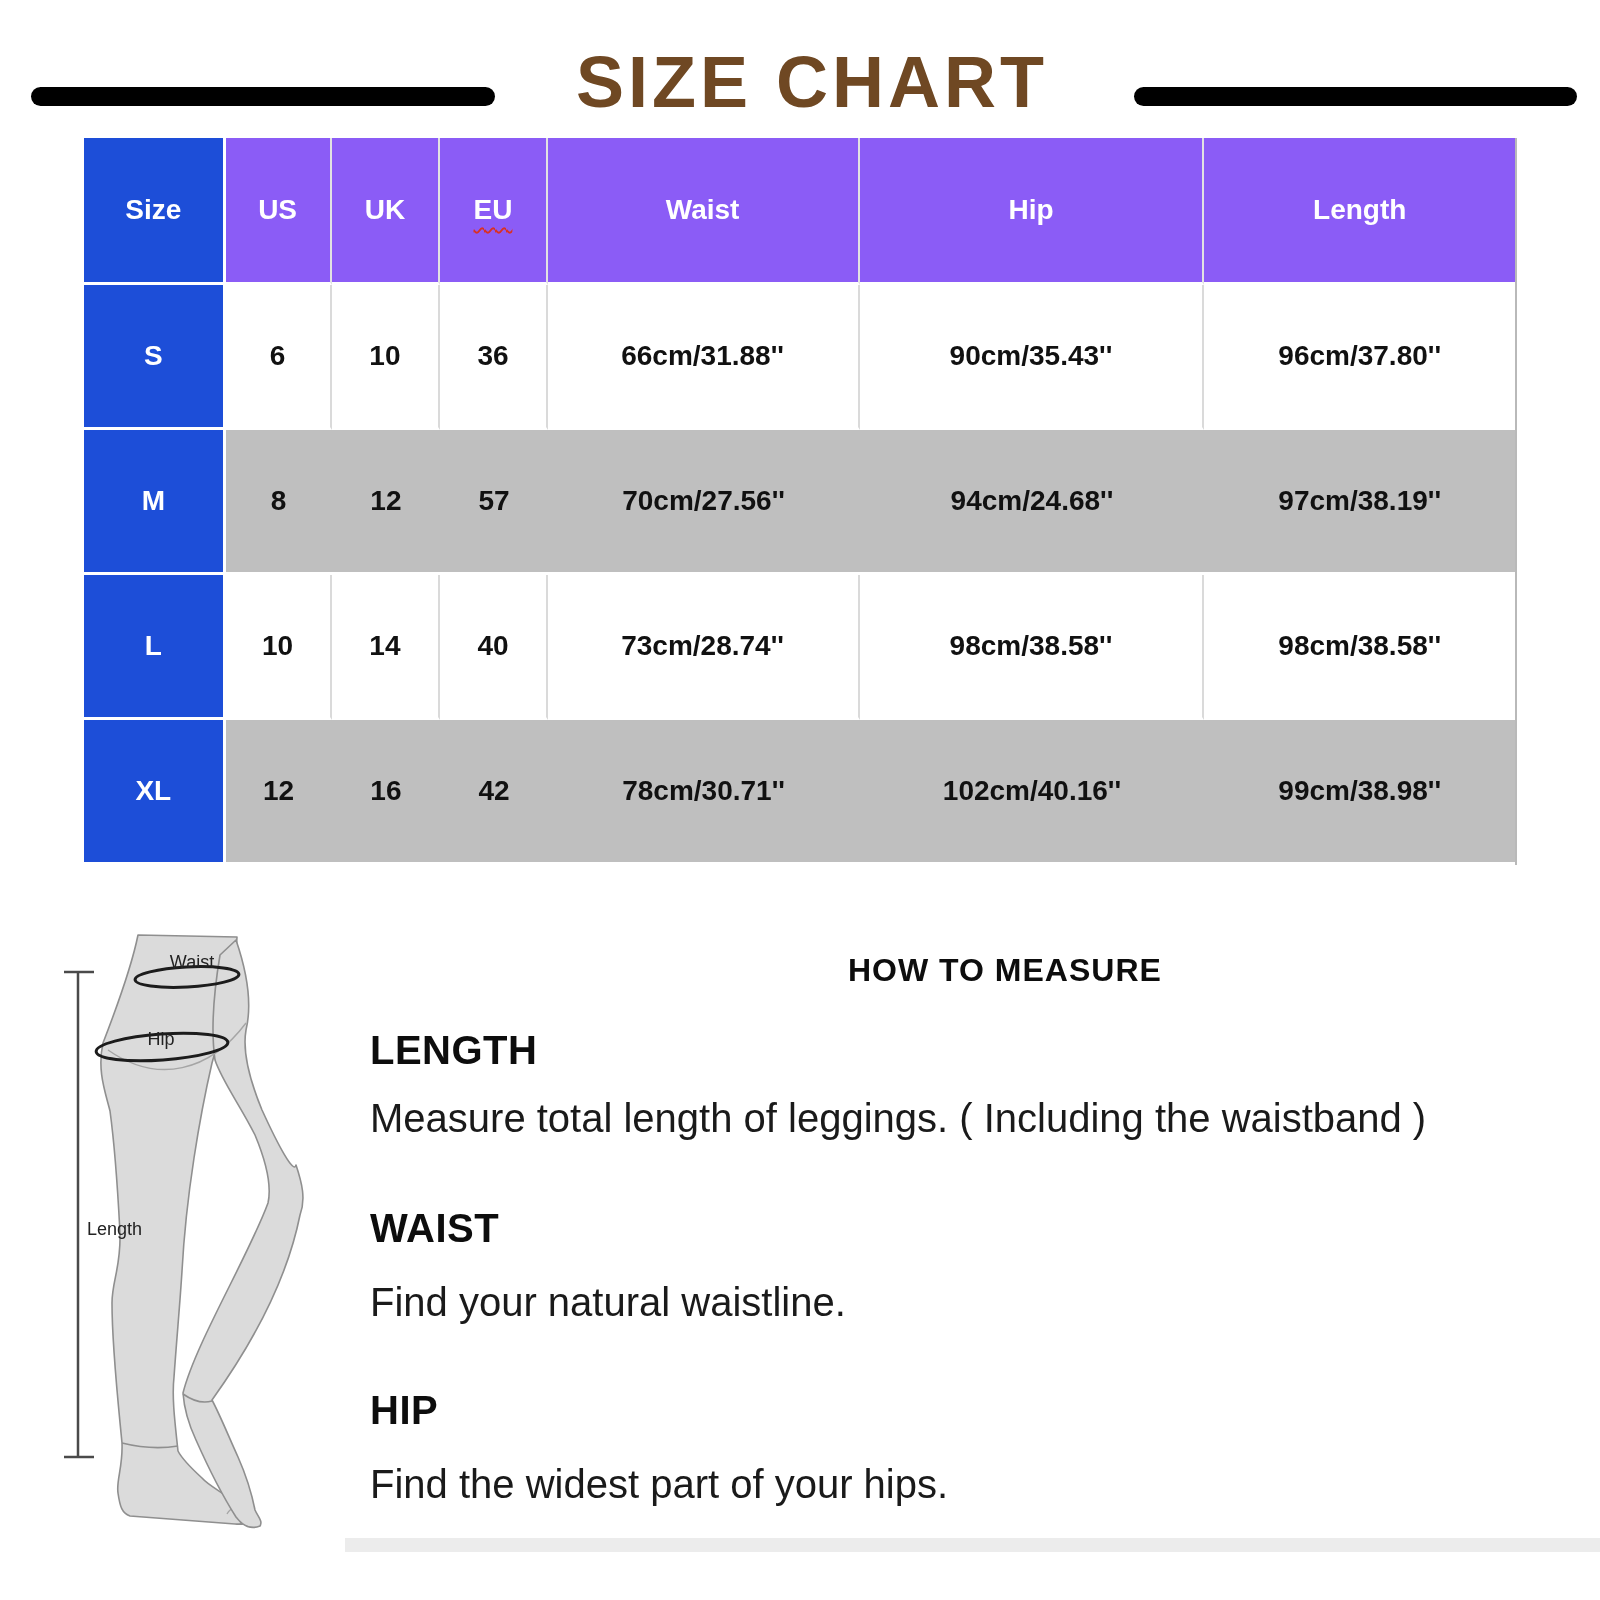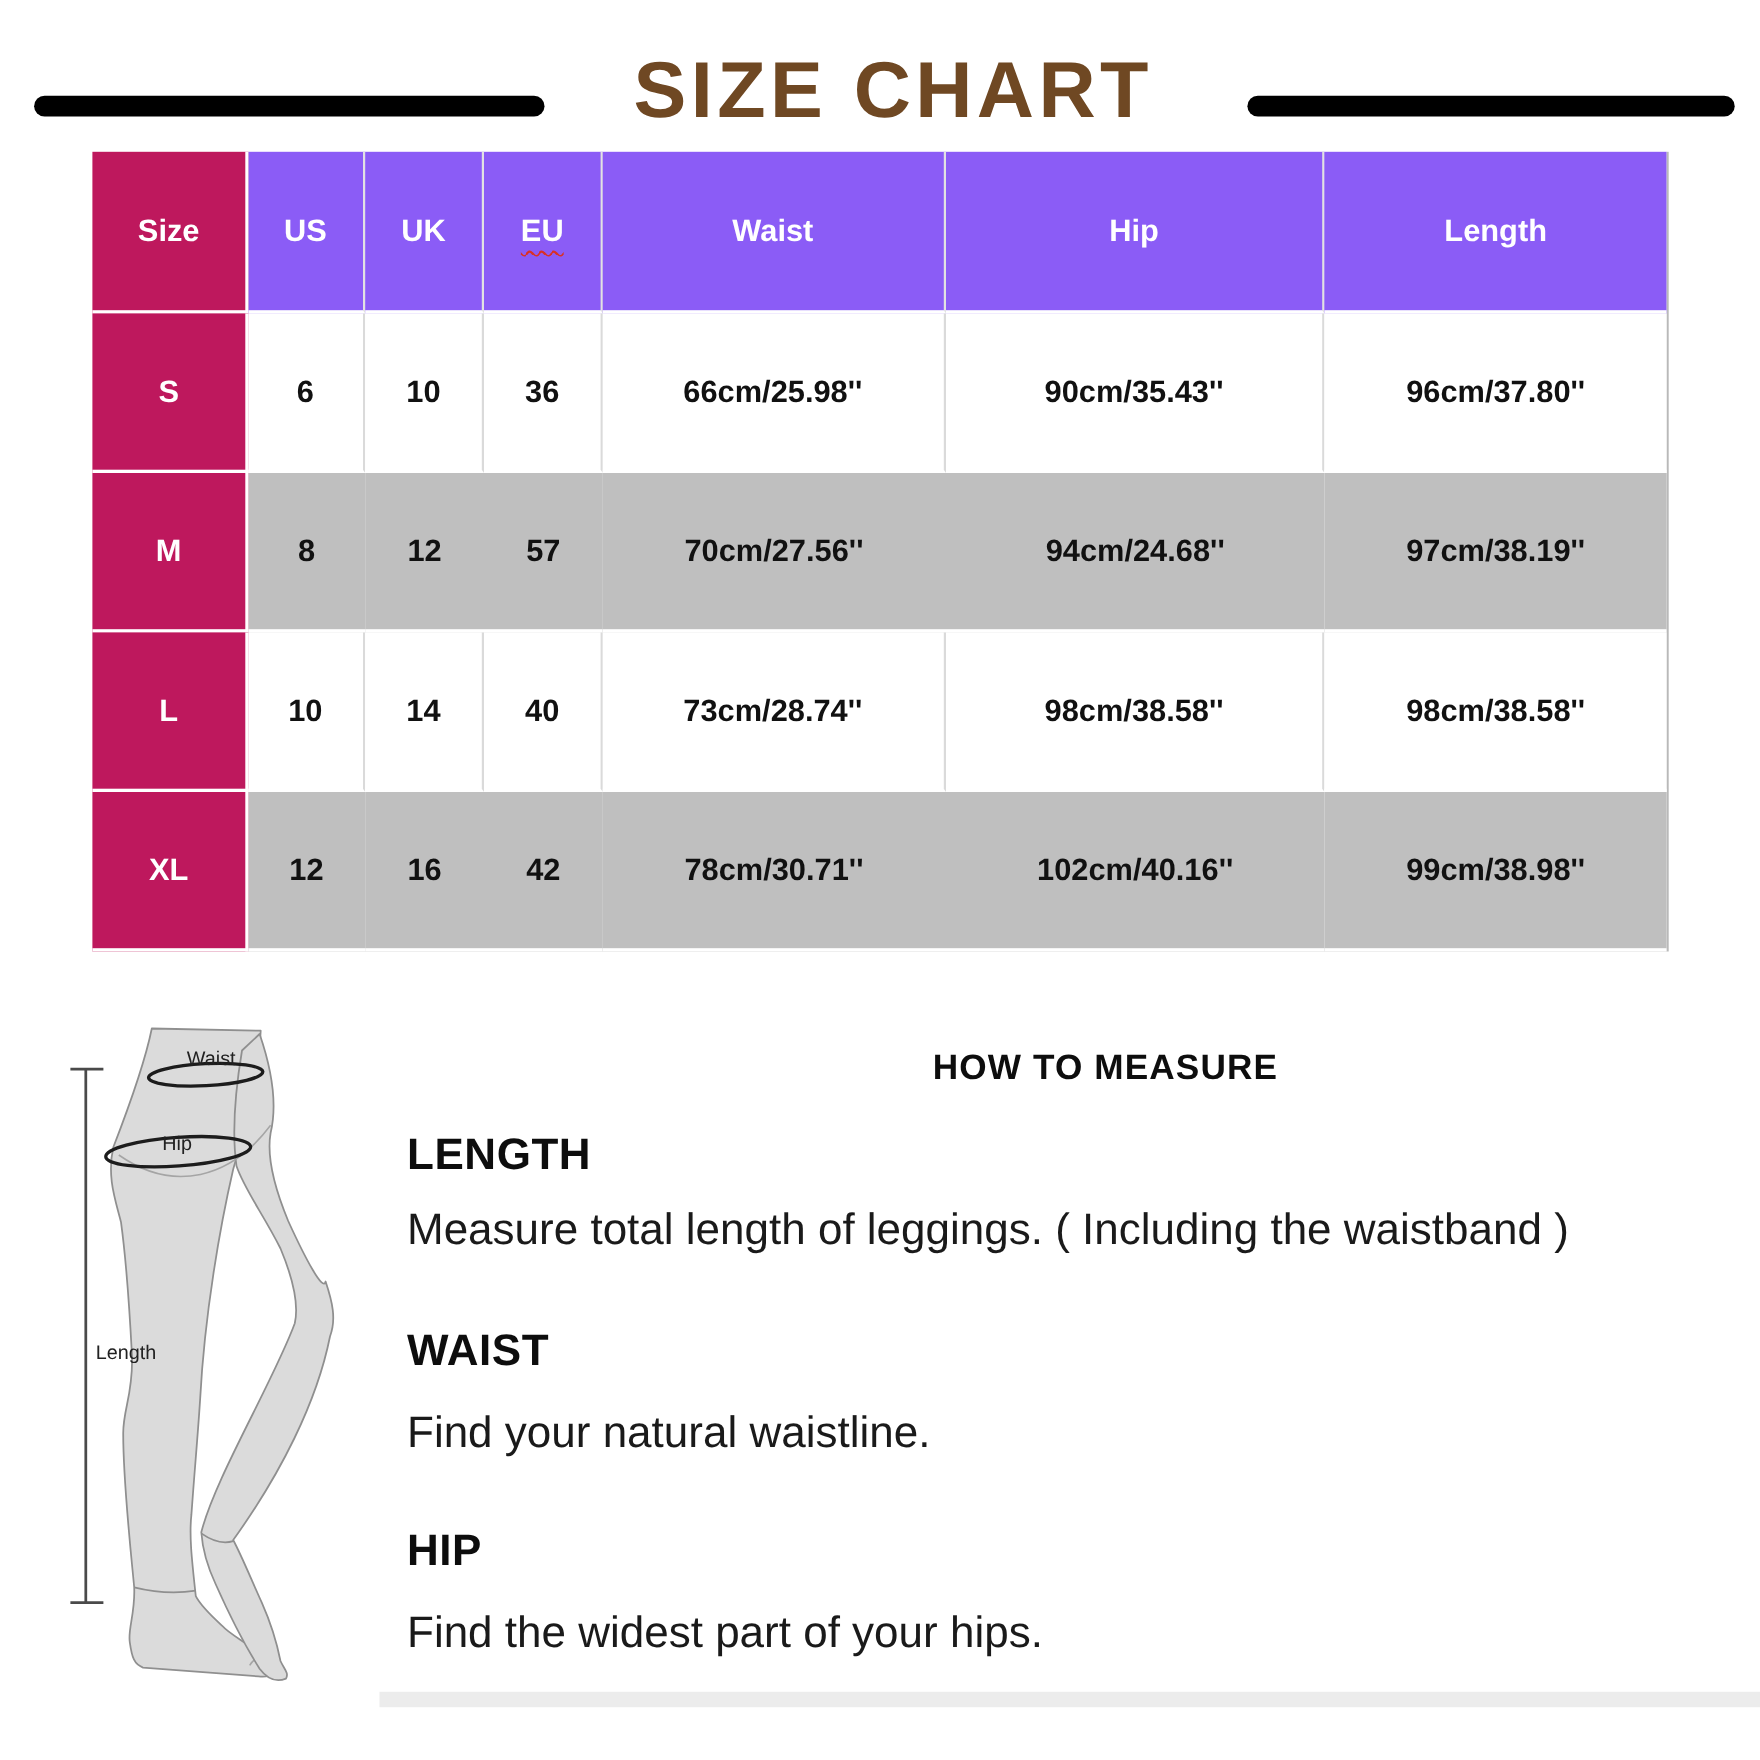--- a/index.html
+++ b/index.html
@@ -15,21 +15,21 @@
 
   
   .table-wrap{position:absolute;left:84px;top:138px;width:1431px;border-right:2px solid #b9b9b9;}
   table.size-chart{width:100%;border-collapse:separate;border-spacing:0;table-layout:fixed;}
   table.size-chart th,table.size-chart td{
       text-align:center;vertical-align:middle;font-weight:700;font-size:28px;
       padding:0;border-bottom:3px solid #ffffff;}
   tr.header-row{height:147px;}
   tbody tr{height:145px;}
   .hcell{background:#8b5cf6;color:#ffffff;border-right:2px solid #e2e2e2;}
-  th.size-col,td.size-col{background:#be185d;color:#ffffff;border-right:3px solid #ffffff;font-size:30px;}
+  th.size-col,td.size-col{background:#1d4ed8;color:#ffffff;border-right:3px solid #ffffff;font-size:30px;}
   tr.row-white td.val{background:#ffffff;color:#111;border-right:2px solid #dadada;}
   tr.row-white td.val:last-child{border-right:none;}
   tr.row-gray td.val{background:#bfbfbf;color:#111;border-right:none;}
   th.hcell:last-child{border-right:none;}
   .wavy{text-decoration:underline;text-decoration-style:wavy;text-decoration-color:#d93025;
         text-decoration-thickness:2px;text-underline-offset:8px;}
 
   
   .htm-heading{position:absolute;left:848px;top:952px;font-size:32px;font-weight:700;color:#0d0d0d;letter-spacing:1px;}
   .sec-heading{position:absolute;left:370px;font-size:40px;font-weight:700;color:#0d0d0d;letter-spacing:0.5px;}
@@ -82,21 +82,21 @@
           <th class="hcell">Hip</th>
           <th class="hcell">Length</th>
         </tr>
       </thead>
       <tbody>
         <tr class="row-white">
           <td class="size-col">S</td>
           <td class="val">6</td>
           <td class="val">10</td>
           <td class="val">36</td>
-          <td class="val">66cm/25.98''</td>
+          <td class="val">66cm/31.88''</td>
           <td class="val">90cm/35.43''</td>
           <td class="val">96cm/37.80''</td>
         </tr>
         <tr class="row-gray">
           <td class="size-col">M</td>
           <td class="val">8</td>
           <td class="val">12</td>
           <td class="val">57</td>
           <td class="val">70cm/27.56''</td>
           <td class="val">94cm/24.68''</td>

